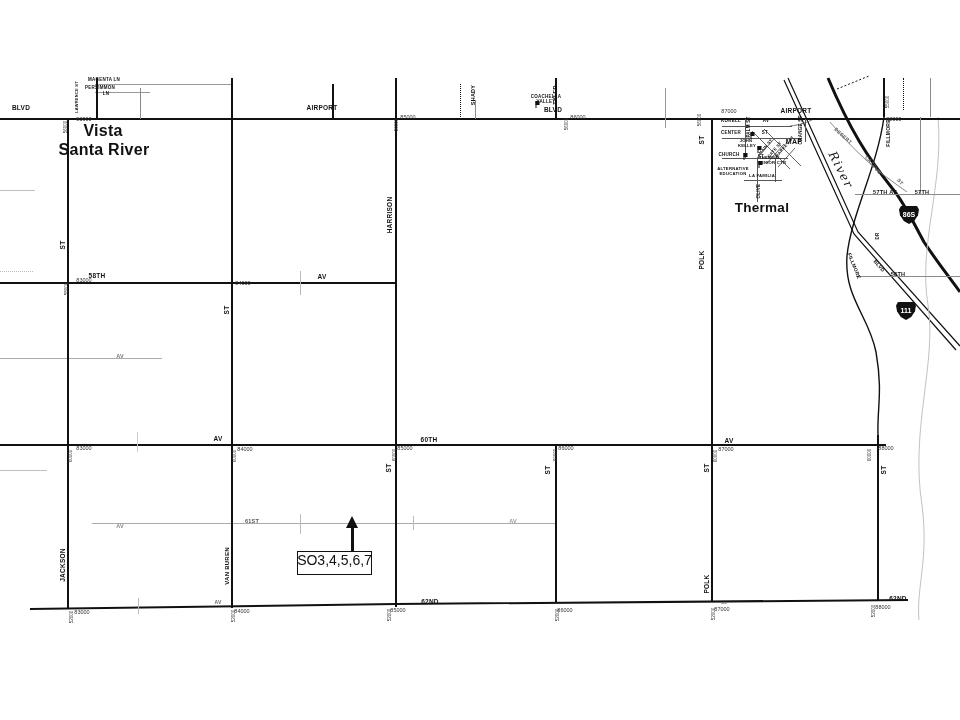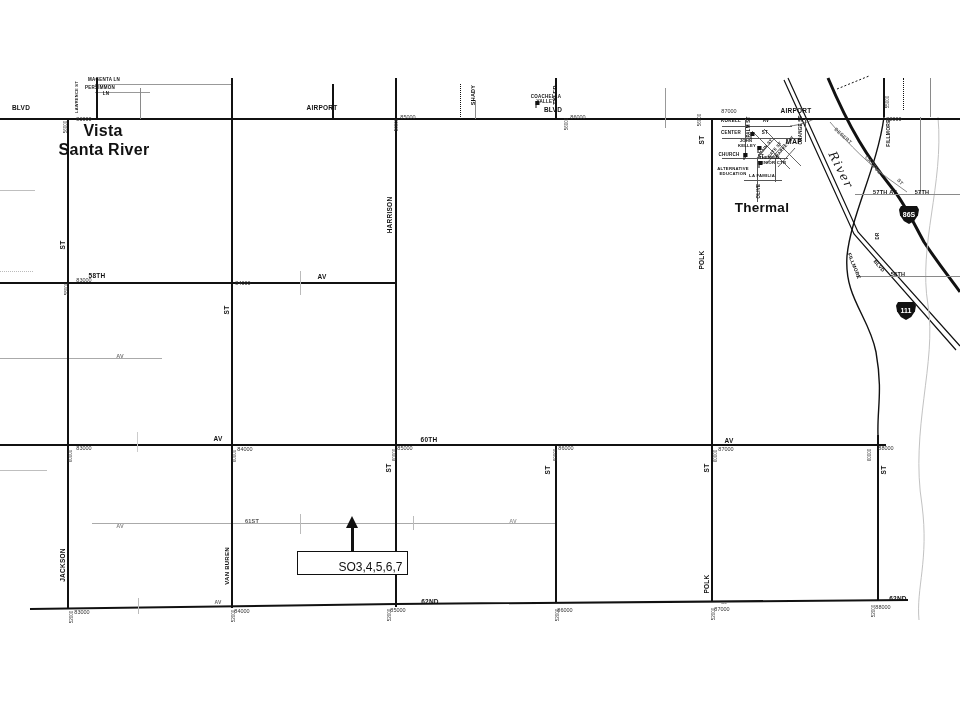--- a/index.html
+++ b/index.html
@@ -10,21 +10,21 @@
   .lbl{position:absolute;white-space:nowrap;color:#111;letter-spacing:.25px;line-height:1;transform-origin:center;}
   .num{position:absolute;white-space:nowrap;color:#333;line-height:1;transform-origin:center;}
   .flag{position:absolute;width:5px;height:7px;transform:translate(-50%,-100%);}
   .flag:before{content:"";position:absolute;left:0;top:0;width:4px;height:4px;background:#111;}
   .flag:after{content:"";position:absolute;left:0;top:0;width:1px;height:7px;background:#111;}
   .shield{position:absolute;width:20px;height:18px;background:#111;color:#fff;
     font:bold 7px "Liberation Sans",sans-serif;display:flex;align-items:center;justify-content:center;
     transform:translate(-50%,-50%);padding-bottom:2px;box-sizing:border-box;
     clip-path:polygon(10% 0,90% 0,100% 20%,95% 52%,76% 84%,50% 100%,24% 84%,5% 52%,0 20%);}
   #callout{position:absolute;left:297px;top:551px;width:73px;height:22px;border:1.2px solid #111;
-    background:#fff;display:flex;align-items:flex-end;justify-content:center;font-size:12px;color:#111;padding-left:36px;}
+    background:#fff;display:flex;align-items:flex-start;justify-content:center;font-size:14px;color:#111;}
   #callout-pole{position:absolute;left:351px;top:527px;width:2.5px;height:24px;background:#111;}
   #callout-head{position:absolute;left:346px;top:516px;width:0;height:0;
     border-left:6px solid transparent;border-right:6px solid transparent;border-bottom:12px solid #111;}
   #footer{position:absolute;left:0;top:596px;width:960px;height:124px;}
 </style>
 </head>
 <body>
 
 <div id="stage">
   <div id="map">

